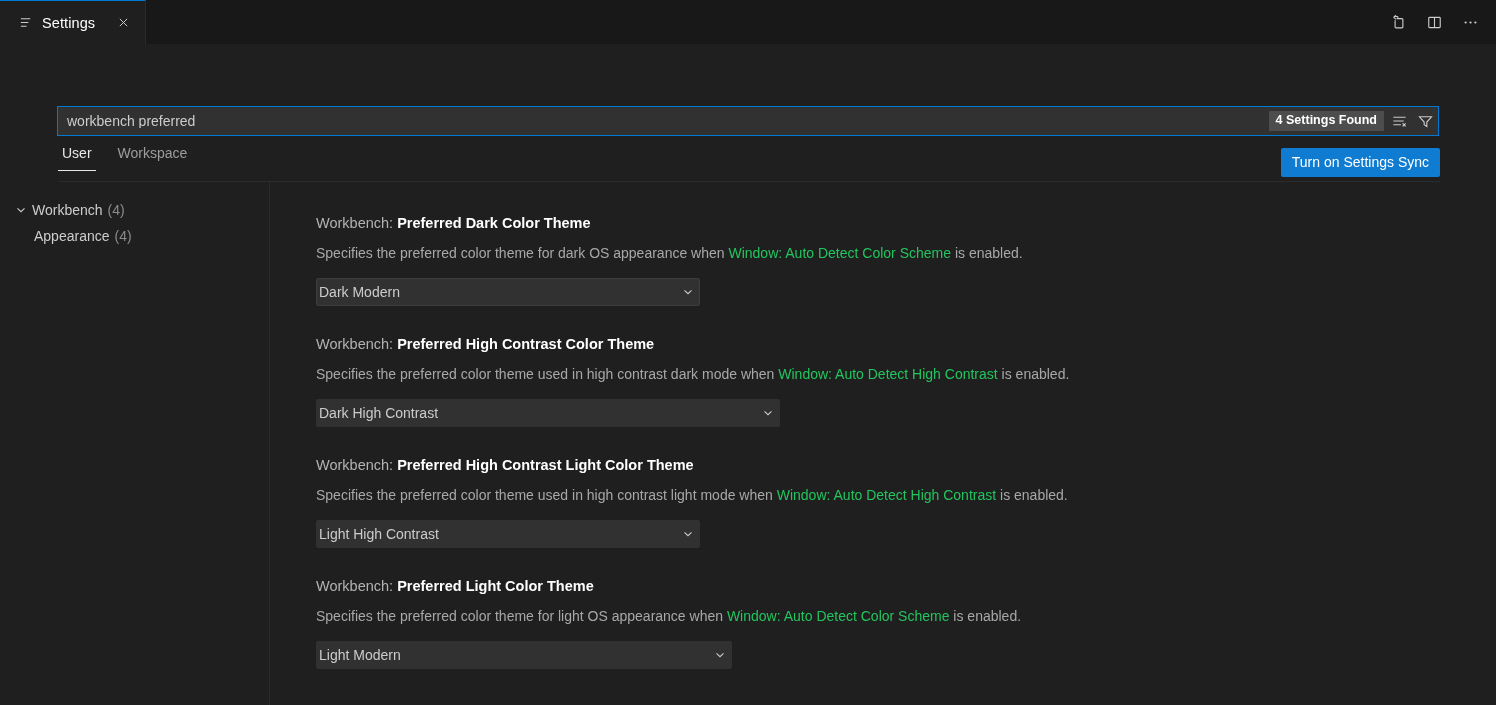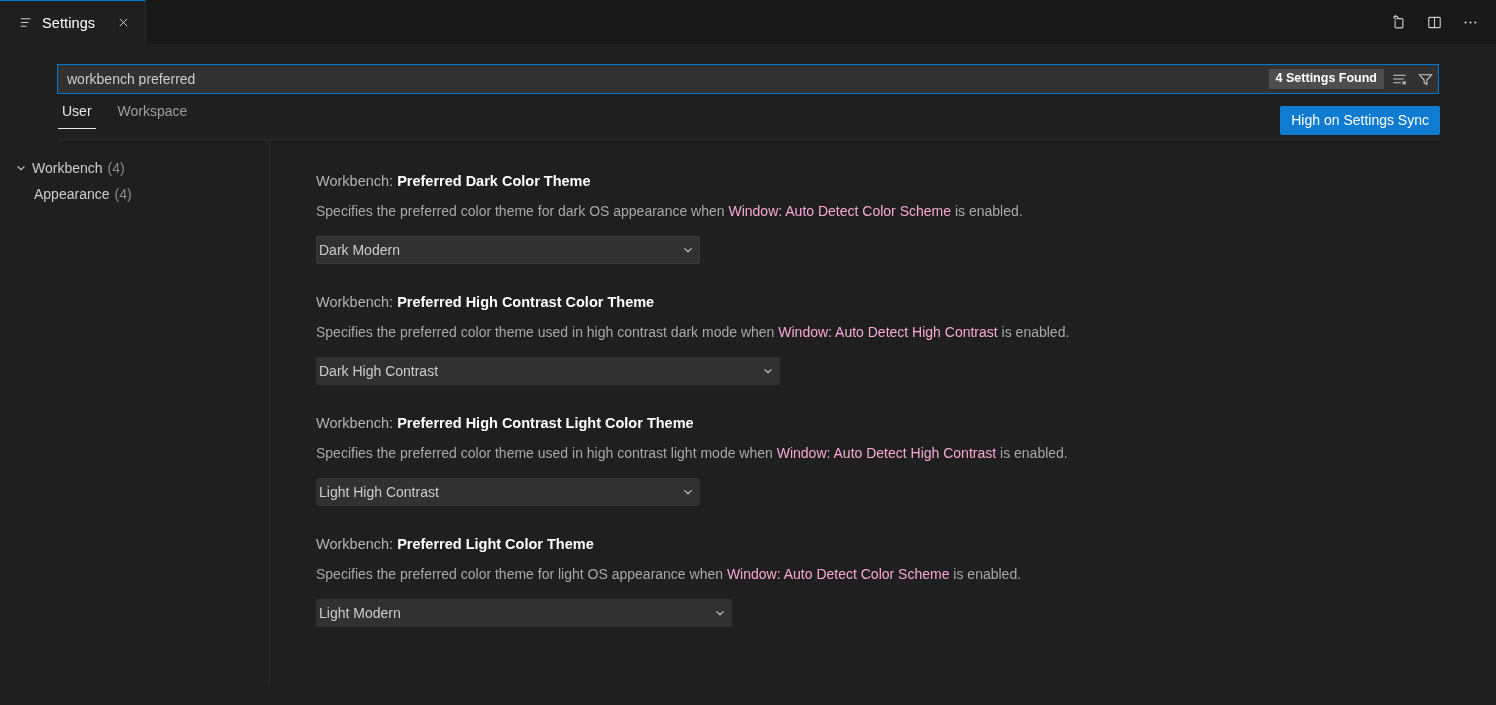--- a/index.html
+++ b/index.html
@@ -81,20 +81,21 @@
   }
   .search-box {
     position: relative;
     width: 1382px;
     height: 30px;
     box-sizing: border-box;
     background: #313131;
     border: 1px solid #0078d4;
     display: flex;
     align-items: center;
+    margin-top: 42px;
   }
   .search-input-text {
     flex: 1;
     padding-left: 9px;
     font-size: 14px;
     color: #cccccc;
     white-space: nowrap;
     overflow: hidden;
     line-height: 1;
   }
@@ -205,21 +206,21 @@
     font-weight: bold;
   }
   .setting-desc {
     font-size: 14px;
     line-height: 20px;
     color: #a8a8a8;
     margin-bottom: 15px;
     white-space: nowrap;
   }
   .setting-desc a {
-    color: #f9a8d4;
+    color: #22c55e;
     text-decoration: none;
   }
   .select {
     position: relative;
     box-sizing: border-box;
     height: 28px;
     background: #313131;
     color: #cccccc;
     font-size: 14px;
     display: flex;
@@ -299,21 +300,21 @@
     </div>
   </div>
 
   <div class="tabs-row">
     <div class="stab active">
       <span>User</span>
     </div>
     <div class="stab">
       <span>Workspace</span>
     </div>
-    <div class="sync-btn">High on Settings Sync</div>
+    <div class="sync-btn">Turn on Settings Sync</div>
   </div>
 </div>
 
 <div class="body">
   <div class="toc">
     <div class="toc-row">
       <span class="toc-chevron">
         <svg width="14" height="14" viewBox="0 0 16 16" fill="none" stroke="currentColor" stroke-width="1.2">
           <path d="M4 6.2L8 10l4-3.8"></path>
         </svg>

